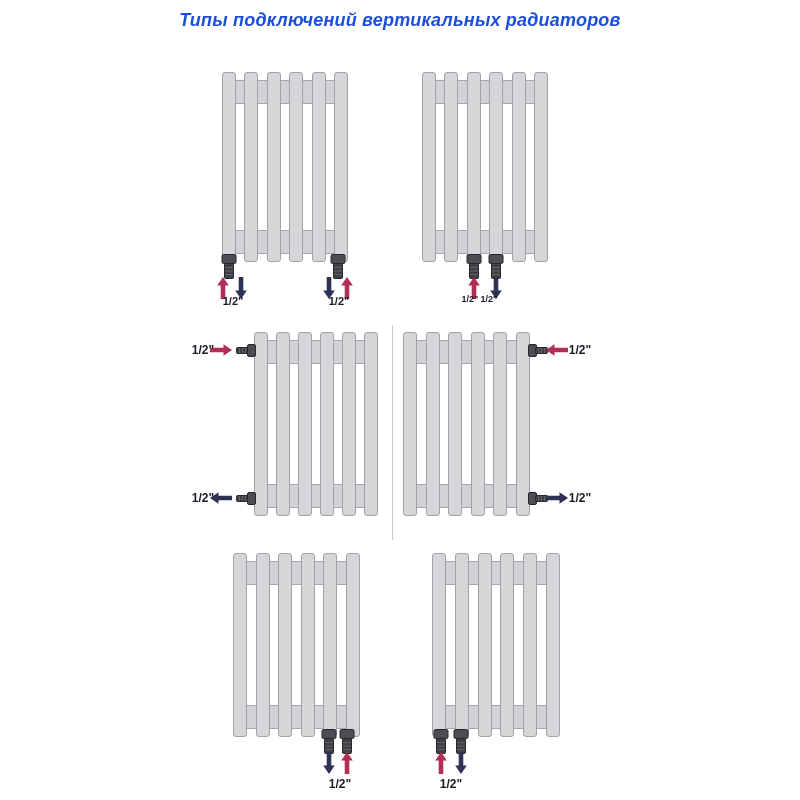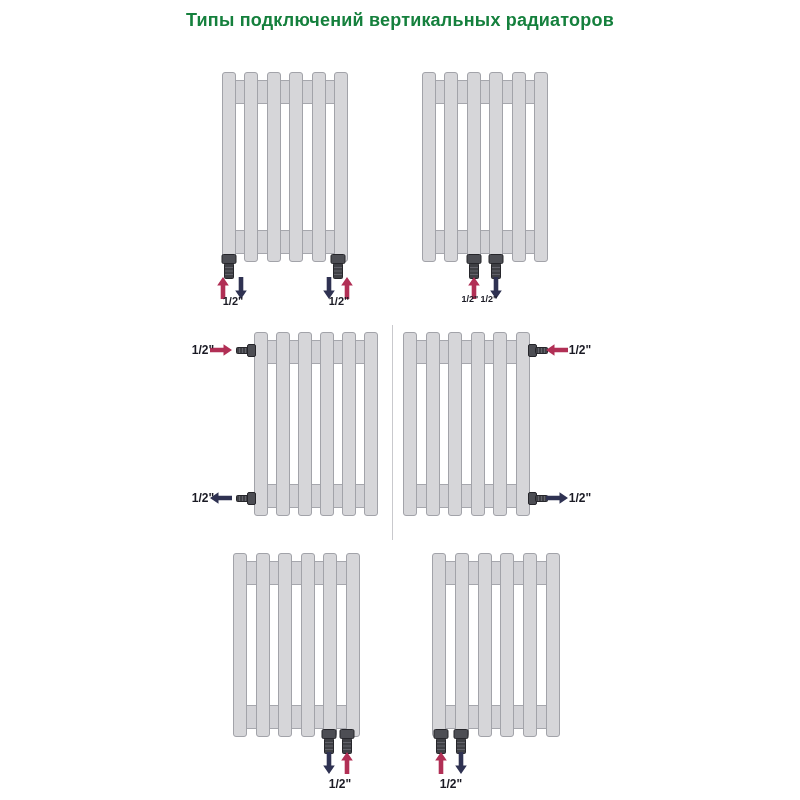--- a/index.html
+++ b/index.html
@@ -15,21 +15,21 @@
     background-color:#d6d6d9;}
   .valve,.arrow,.caption{position:absolute;}
   .caption{width:70px;text-align:center;font-weight:bold;color:#1a1a24;white-space:nowrap;}
   .divider{position:absolute;left:392px;top:325px;width:1px;height:215px;background:#c9c9cd;}
   svg{display:block;}
 </style>
 </head>
 <body>
 
 <div id="stage">
-  <div class="page-title" style="color: #15803d;">Типы подключений вертикальных радиаторов</div>
+  <div class="page-title" style="color: #1d4ed8; font-style: italic;">Типы подключений вертикальных радиаторов</div>
   <div class="divider" style="background: rgb(201, 201, 205);"></div>
 <div class="radiator" style="left: 222px; top: 72px; width: 126px; height: 190px;">
       <div class="rad-band" style="top: 8px; width: 124px; height: 24px;"></div>
       <div class="rad-band" style="top: 158px; width: 124px; height: 24px;"></div>
       <div class="rad-col" style="left: 0px; height: 190px;"></div>
       <div class="rad-col" style="left: 22px; height: 190px;"></div>
       <div class="rad-col" style="left: 45px; height: 190px;"></div>
       <div class="rad-col" style="left: 67px; height: 190px;"></div>
       <div class="rad-col" style="left: 90px; height: 190px;"></div>
       <div class="rad-col" style="left: 112px; height: 190px;"></div>

